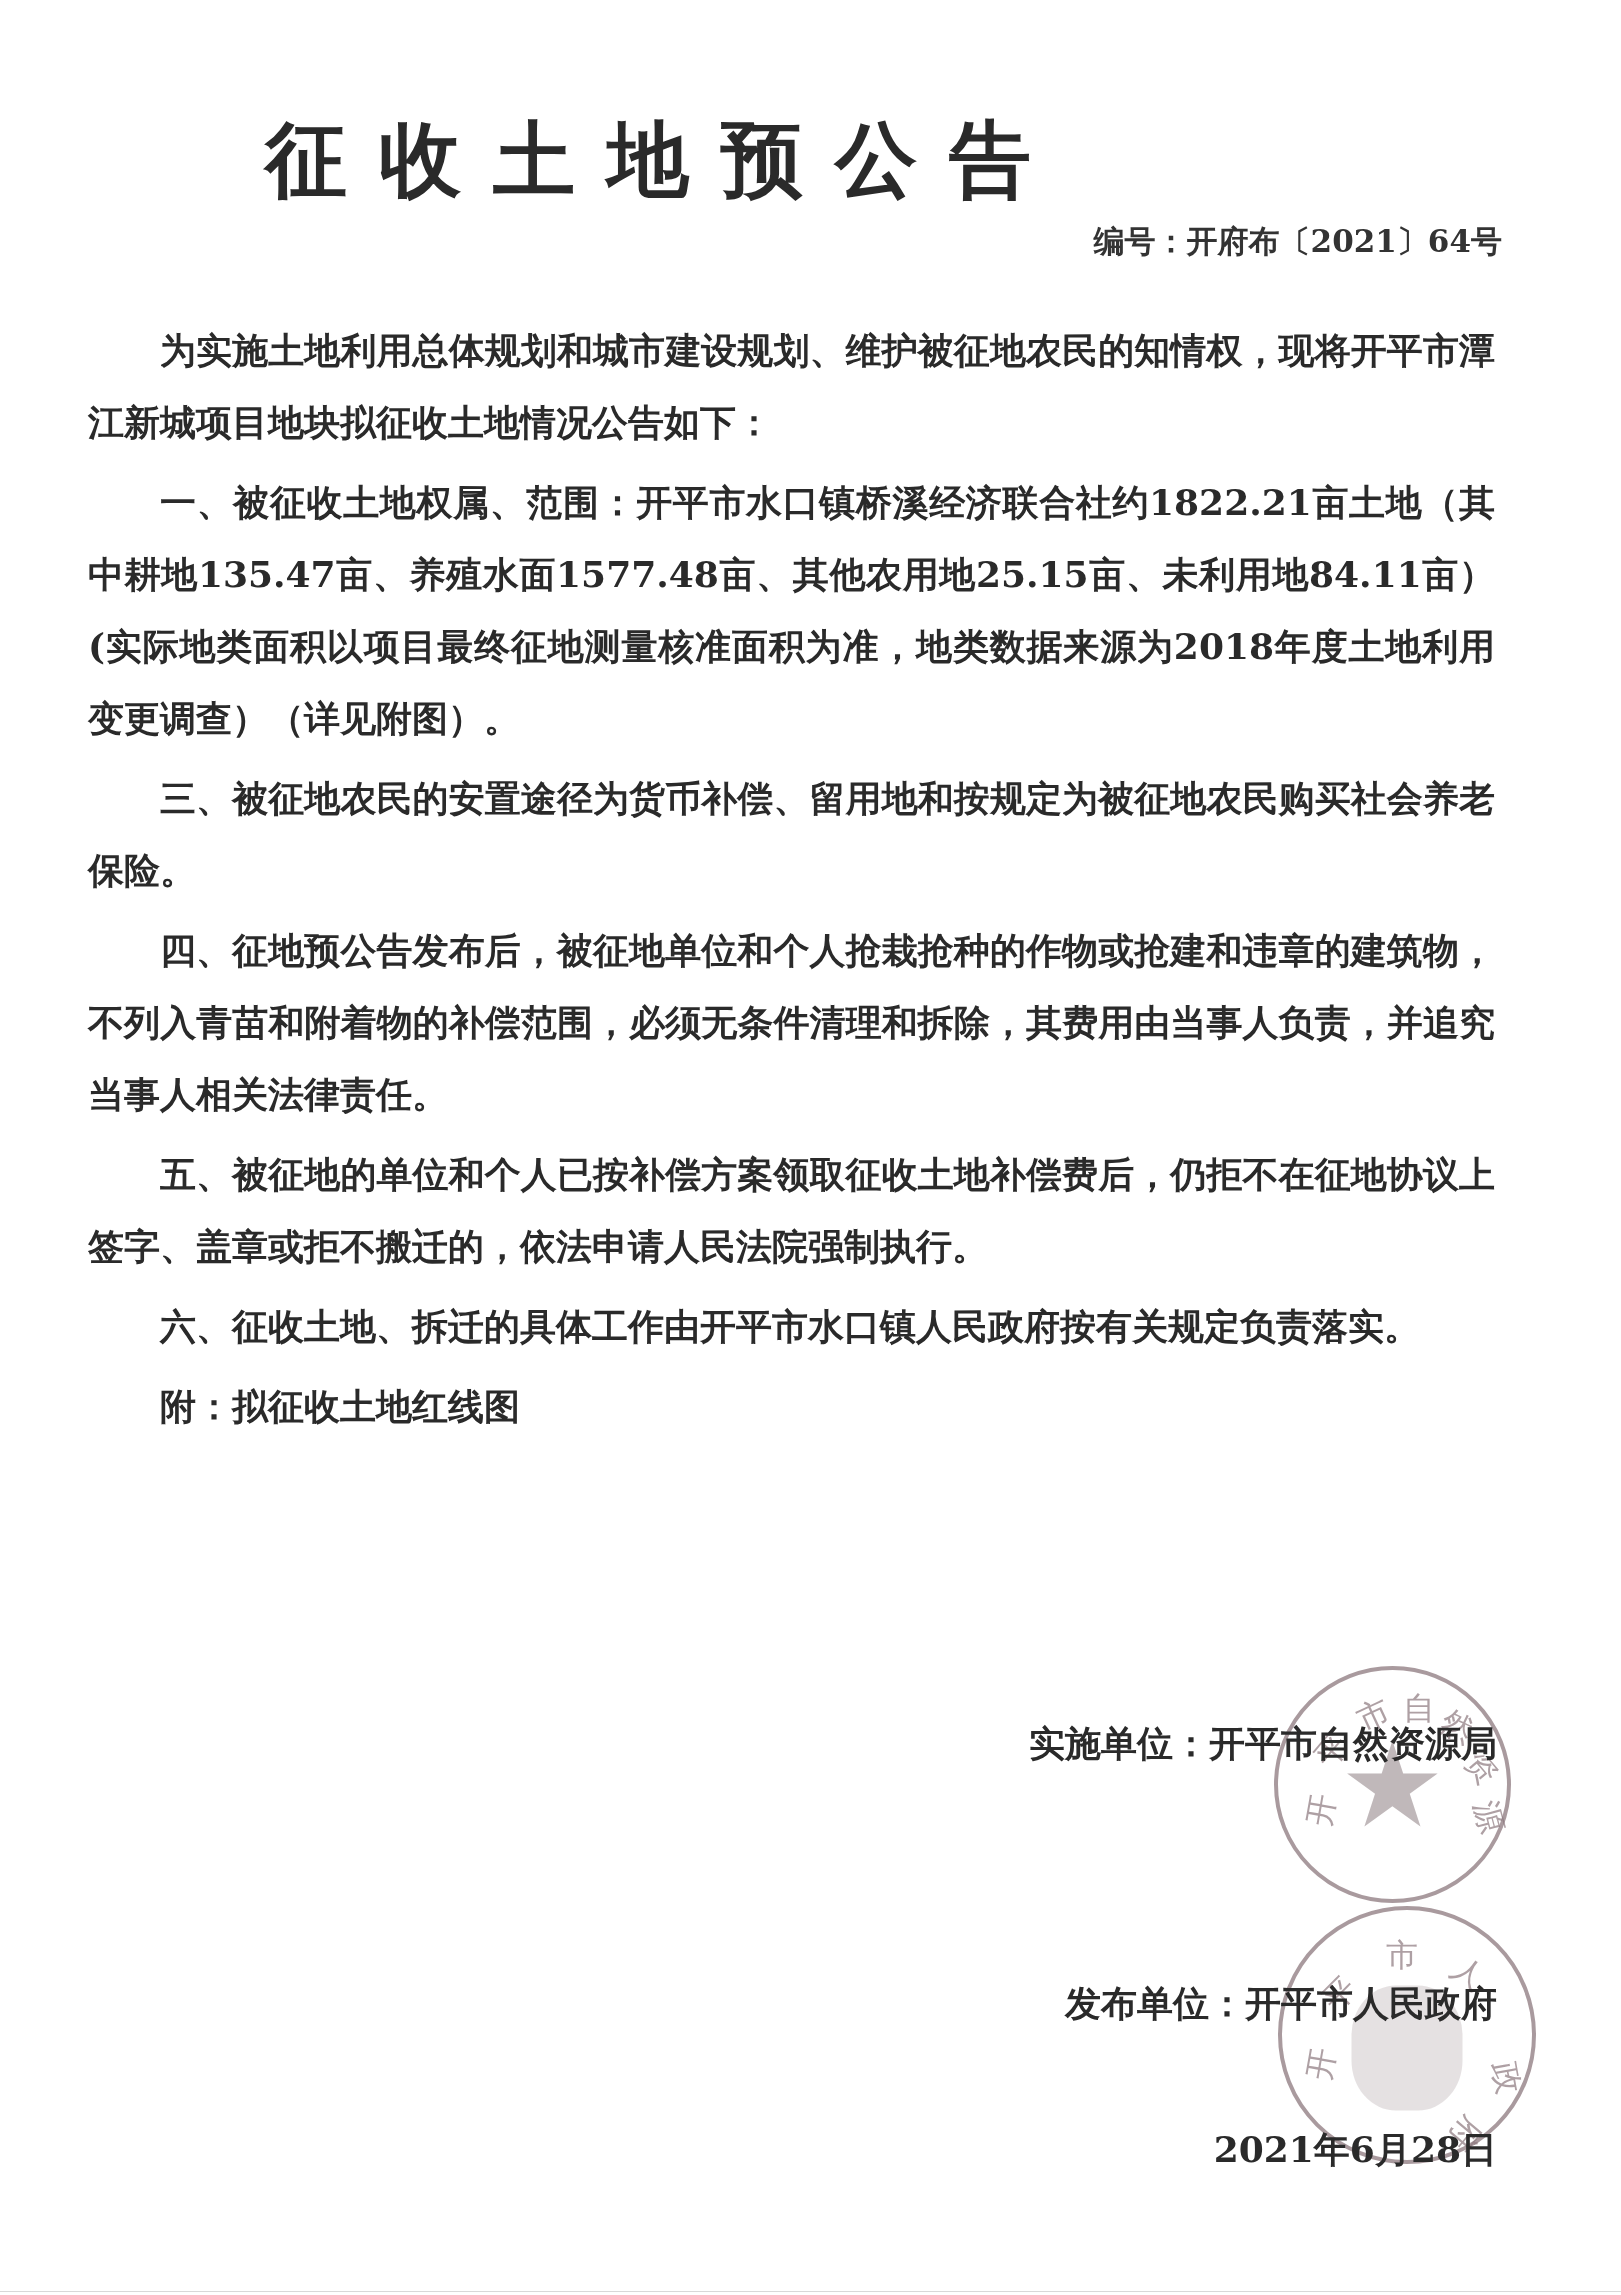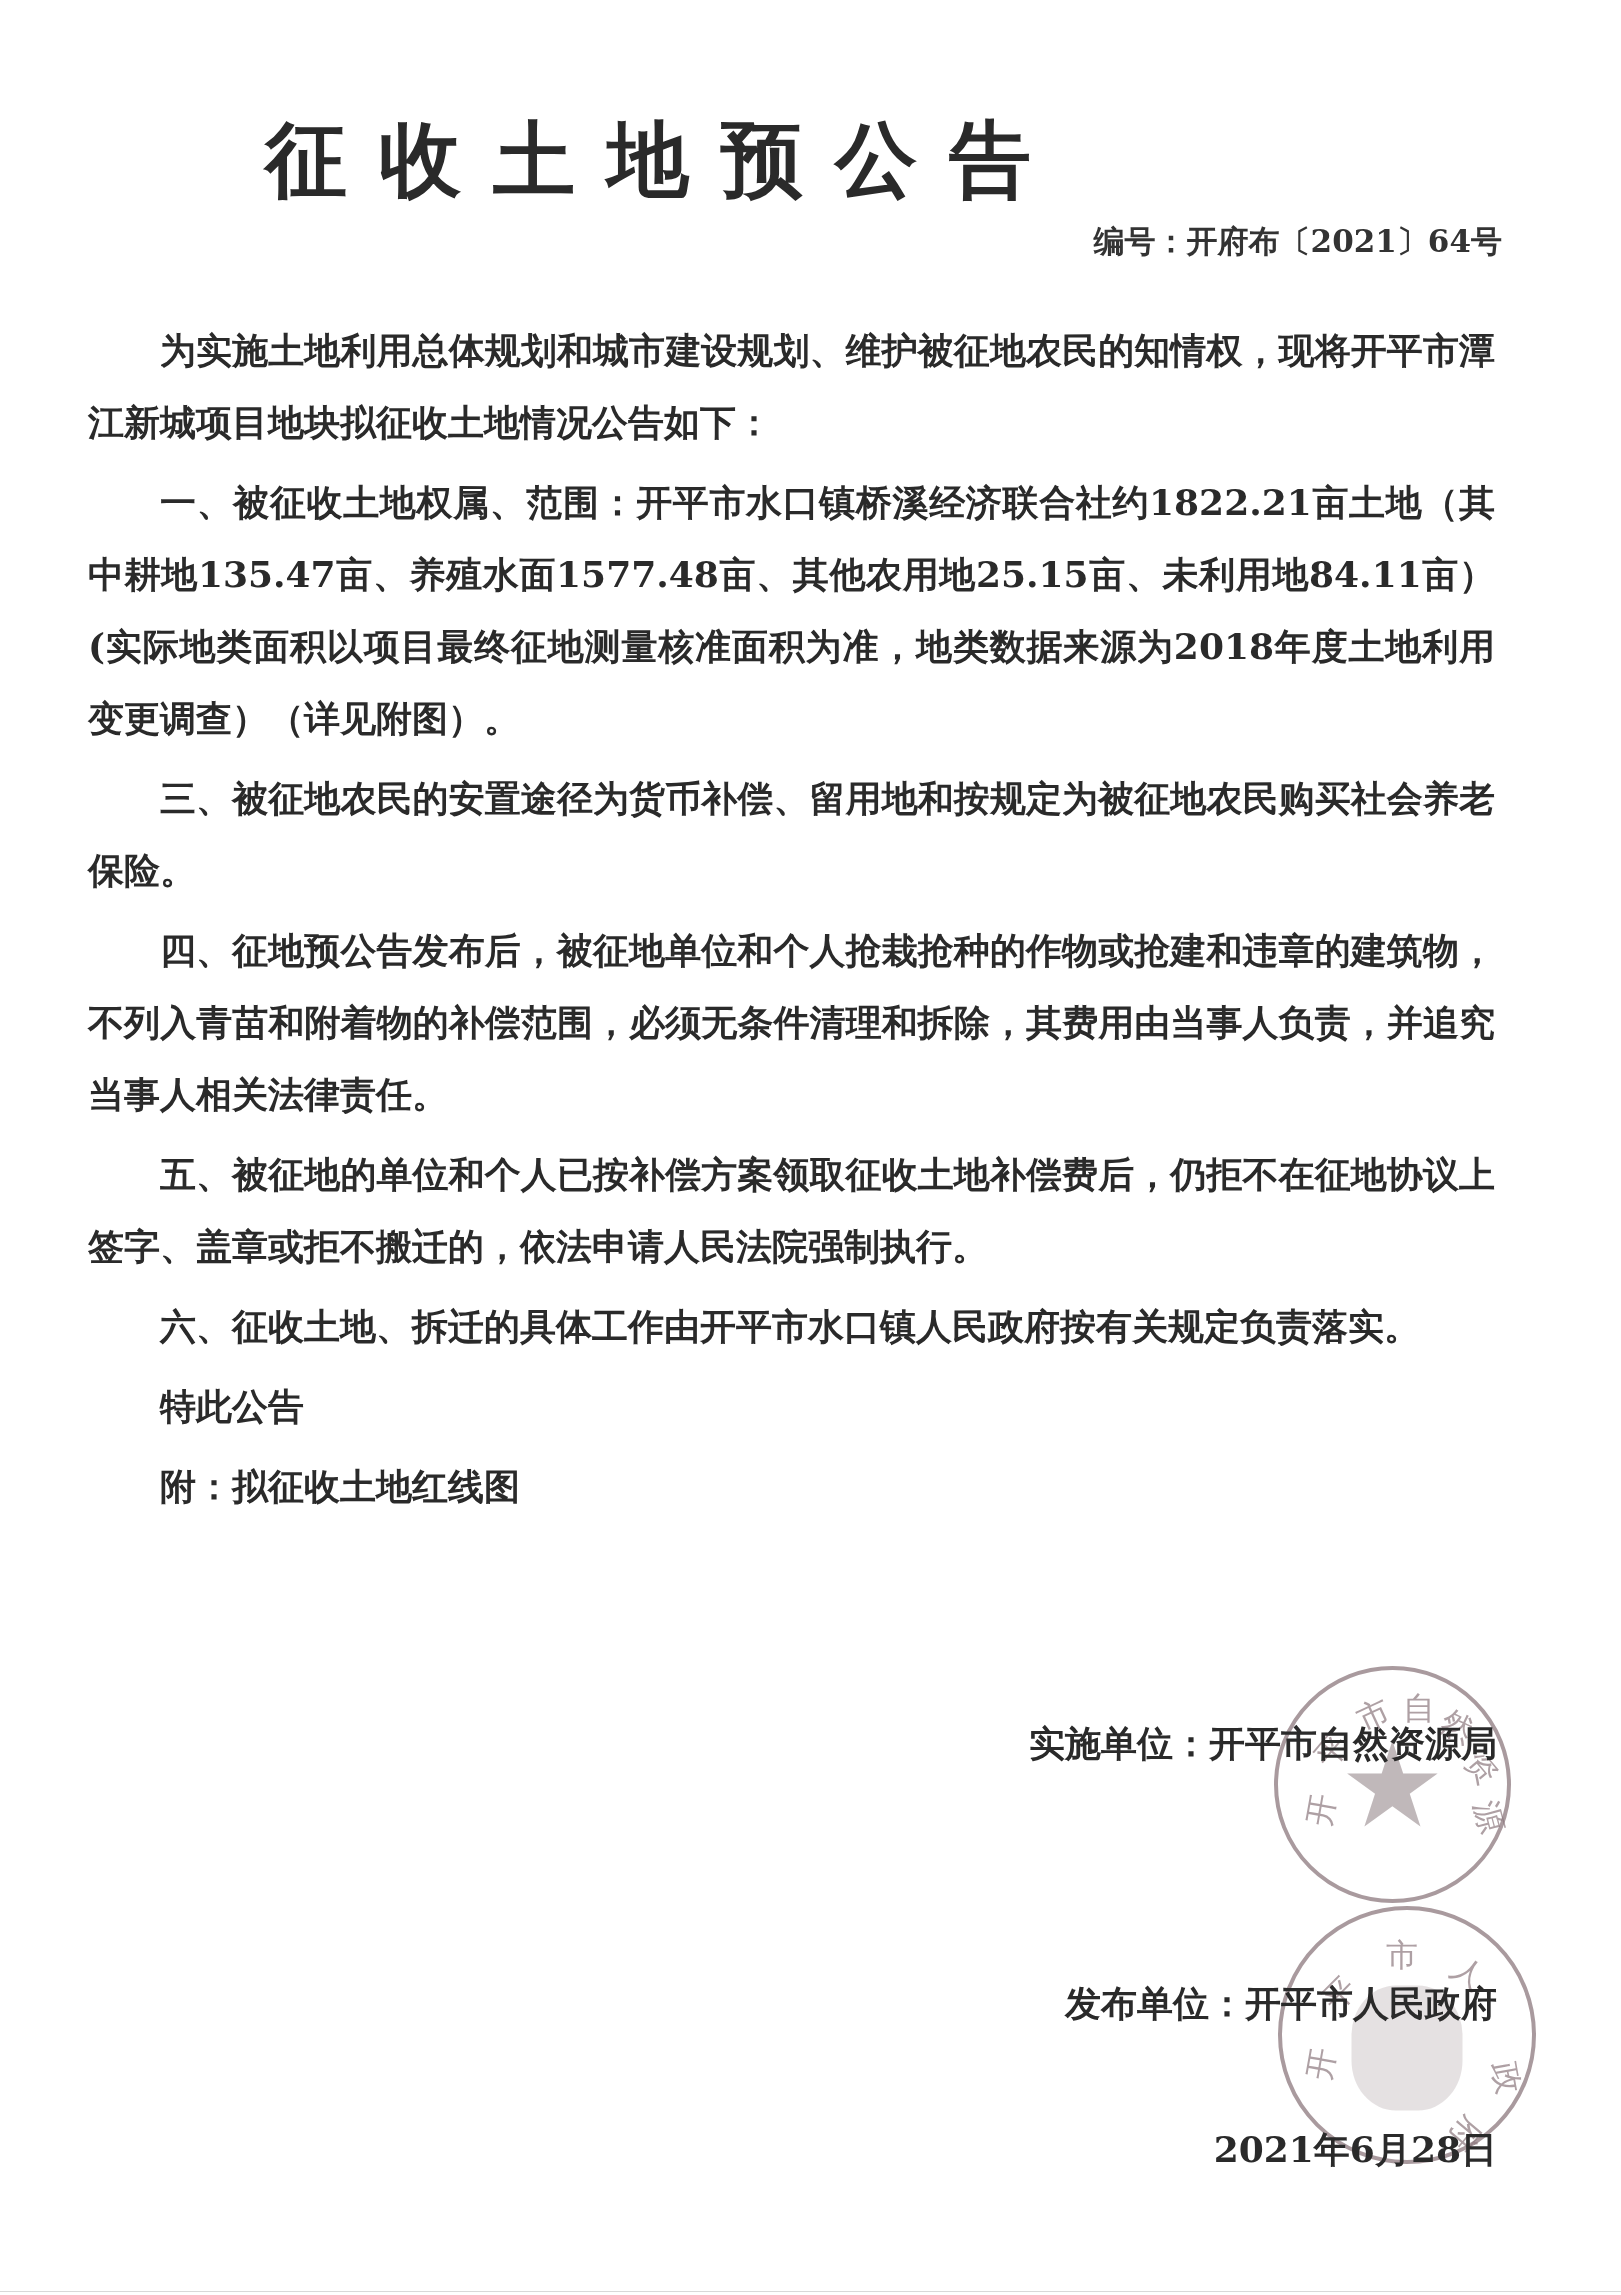--- a/index.html
+++ b/index.html
@@ -28,21 +28,20 @@
 <div class="title">征收土地预公告</div>
 <div class="docno">编号：开府布〔2021〕64号</div>
 
 <div class="body">
   <p>为实施土地利用总体规划和城市建设规划、维护被征地农民的知情权，现将开平市潭江新城项目地块拟征收土地情况公告如下：</p>
   <p>一、被征收土地权属、范围：开平市水口镇桥溪经济联合社约1822.21亩土地（其中耕地135.47亩、养殖水面1577.48亩、其他农用地25.15亩、未利用地84.11亩）(实际地类面积以项目最终征地测量核准面积为准，地类数据来源为2018年度土地利用变更调查）（详见附图）。</p>
   <p>三、被征地农民的安置途径为货币补偿、留用地和按规定为被征地农民购买社会养老保险。</p>
   <p>四、征地预公告发布后，被征地单位和个人抢栽抢种的作物或抢建和违章的建筑物，不列入青苗和附着物的补偿范围，必须无条件清理和拆除，其费用由当事人负责，并追究当事人相关法律责任。</p>
   <p>五、被征地的单位和个人已按补偿方案领取征收土地补偿费后，仍拒不在征地协议上签字、盖章或拒不搬迁的，依法申请人民法院强制执行。</p>
   <p>六、征收土地、拆迁的具体工作由开平市水口镇人民政府按有关规定负责落实。</p>
-  <p>特此公告</p>
   <p>附：拟征收土地红线图</p>
 </div>
 
 <div class="stamp" style="left:1274px; top:1666px; width:229px; height:229px;">
   <div class="star">★</div>
   <div class="ring">
     <span style="left:28px;top:118px;transform:rotate(-80deg);">开</span>
     <span style="left:38px;top:59px;transform:rotate(-50deg);">平</span>
     <span style="left:80px;top:24px;transform:rotate(-25deg);">市</span>
     <span style="left:125px;top:17.4px;">自</span>

